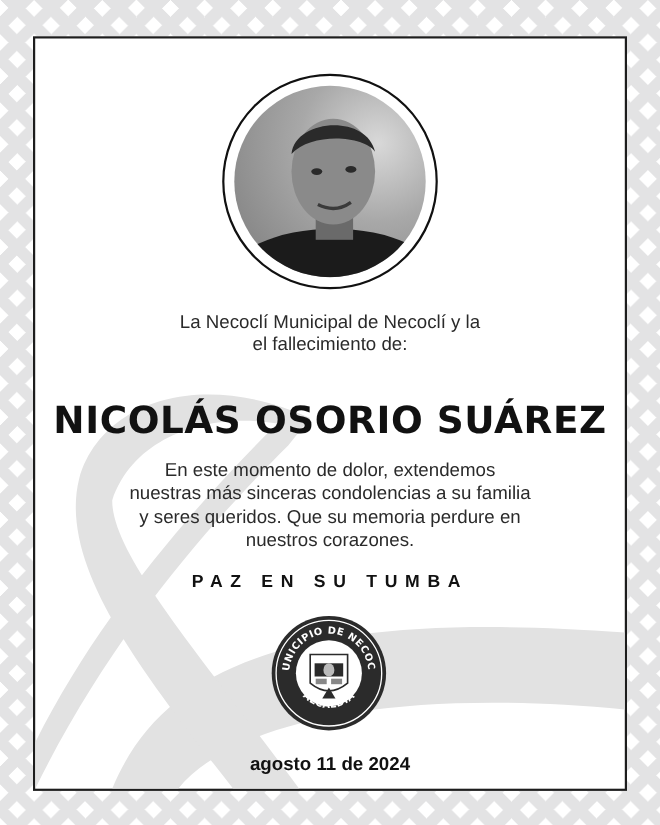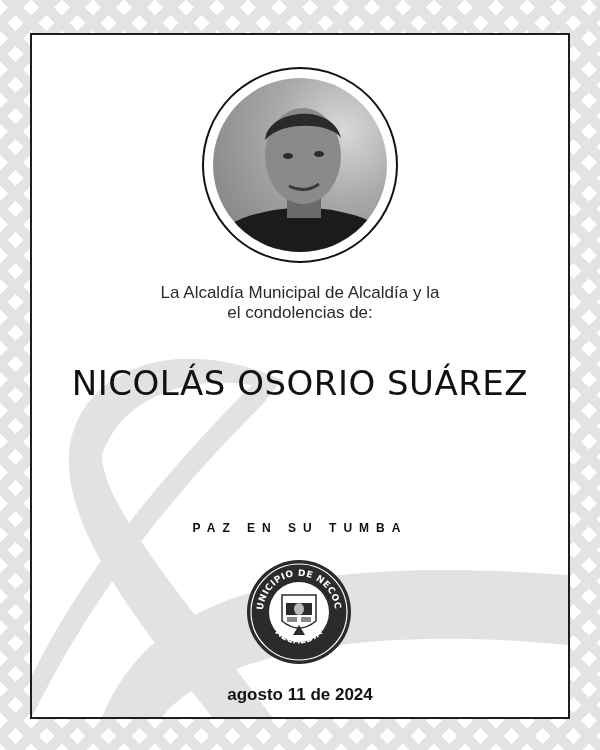--- a/index.html
+++ b/index.html
@@ -31,30 +31,30 @@
       border-radius: 50%; overflow: hidden;
       background: radial-gradient(circle at 75% 30%, #d9d9d9 0, #a8a8a8 40%, #7a7a7a 100%);
     }
     .portrait svg { width: 100%; height: 100%; display: block; }
     .intro {
       position: absolute; left: 0; right: 0; top: 248px; text-align: center;
       font-size: 17px; line-height: 20px; color: #2a2a2a;
     }
     .name {
       position: absolute; left: 0; right: 0; top: 328px; text-align: center;
-      font-weight: 400; font-size: 34px; letter-spacing: 0.5px; color: #111;
+      font-weight: 700; font-size: 34px; letter-spacing: 0.5px; color: #111;
       font-family: "DejaVu Sans", "Liberation Sans", sans-serif;
     }
     .message {
       position: absolute; left: 0; right: 0; top: 382px; text-align: center;
       font-size: 17px; line-height: 21px; color: #2a2a2a;
     }
     .closing {
       position: absolute; left: 0; right: 0; top: 486px; text-align: center;
-      font-weight: 700; font-size: 12px; letter-spacing: 7px; color: #111;
+      font-weight: 700; font-size: 16px; letter-spacing: 7px; color: #111;
     }
     .seal {
       position: absolute; left: 214px; top: 524px; width: 106px; height: 106px;
     }
     .seal svg { width: 100%; height: 100%; display: block; }
     .date {
       position: absolute; left: 0; right: 0; top: 650px; text-align: center;
       font-weight: 700; font-size: 17px; color: #111;
     }
     .line { display: block; }
@@ -79,26 +79,32 @@
         <ellipse cx="90" cy="78" rx="38" ry="48" fill="#8a8a8a"></ellipse>
         <path d="M52 62 C 55 30, 120 25, 128 60 C 118 45, 70 42, 52 62 Z" fill="#2a2a2a"></path>
         <ellipse cx="75" cy="78" rx="5" ry="3" fill="#2a2a2a"></ellipse>
         <ellipse cx="106" cy="76" rx="5" ry="3" fill="#2a2a2a"></ellipse>
         <path d="M76 108 Q 92 116 106 106" stroke="#3a3a3a" stroke-width="3" fill="none"></path>
       </svg>
     </div>
   </div>
 
   <div class="intro">
-    <span class="line">La Alcaldía Municipal de Alcaldía y la</span>
-    <span class="line">el condolencias de:</span>
+    <span class="line">La Necoclí Municipal de Necoclí y la</span>
+    <span class="line">el fallecimiento de:</span>
   </div>
 
   <div class="name">NICOLÁS OSORIO SUÁREZ</div>
 
+  <div class="message">
+    <span class="line">En este momento de dolor, extendemos</span>
+    <span class="line">nuestras más sinceras condolencias a su familia</span>
+    <span class="line">y seres queridos. Que su memoria perdure en</span>
+    <span class="line">nuestros corazones.</span>
+  </div>
 
   <div class="closing">PAZ EN SU TUMBA</div>
 
   <div class="seal">
     <svg viewBox="0 0 106 106">
       <defs>
         <path id="arcTop" d="M 17 53 A 36 36 0 0 1 89 53"></path>
         <path id="arcBot" d="M 24 66 A 32 32 0 0 0 82 66"></path>
       </defs>
       <circle cx="53" cy="53" r="52" fill="#2b2b2b"></circle>

